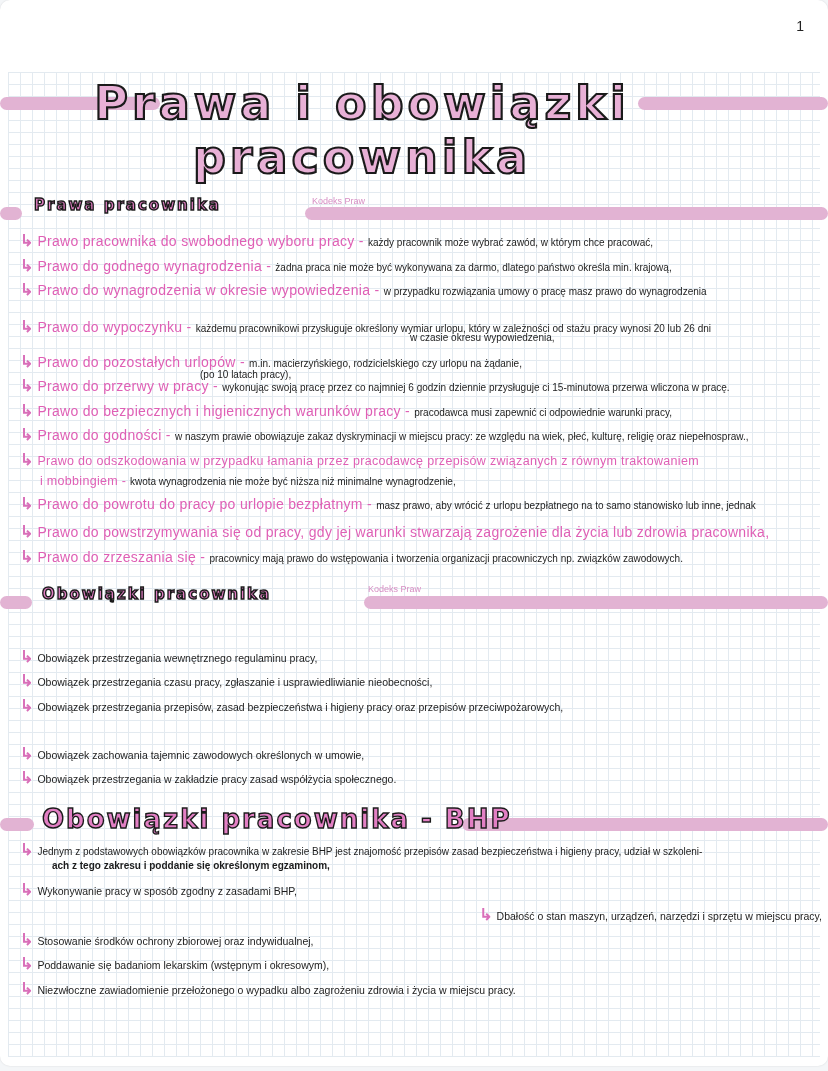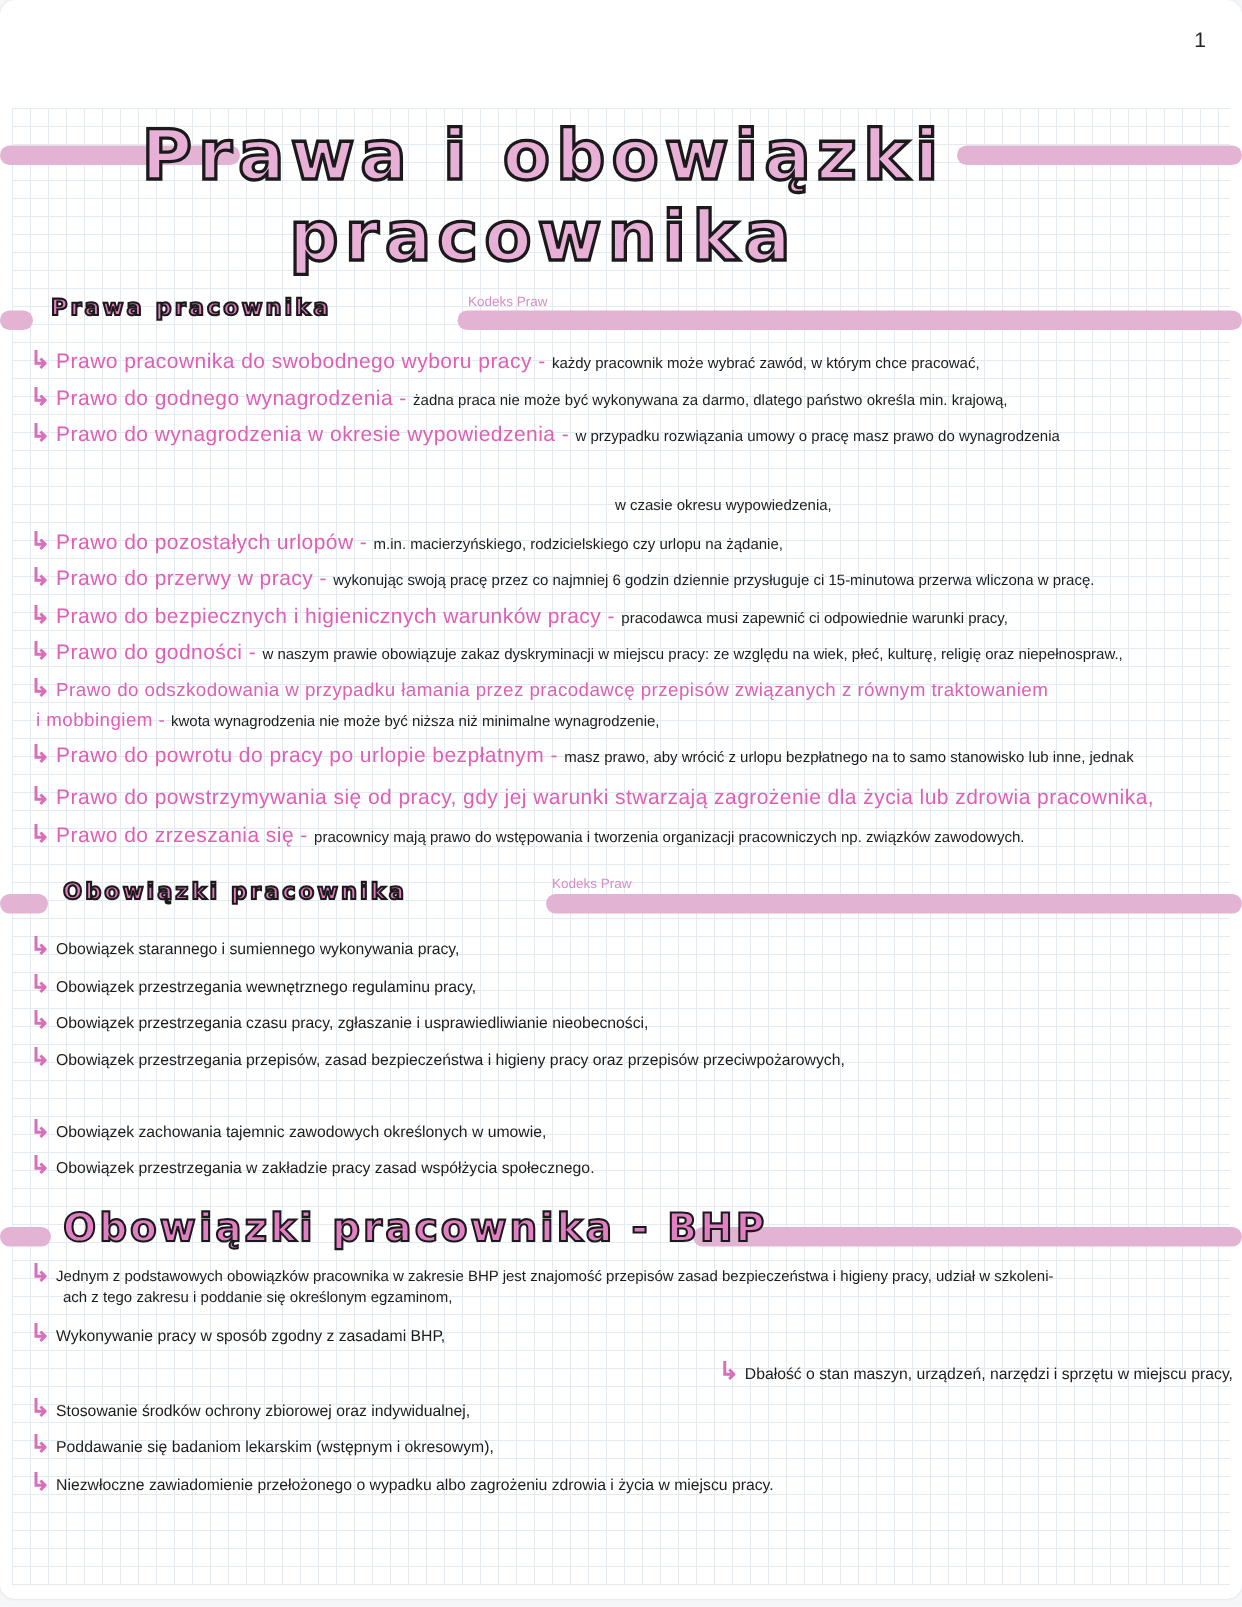--- a/index.html
+++ b/index.html
@@ -70,64 +70,67 @@
   <div class="item" style="top:231px;">
     <span class="arrow">↳</span><span class="term">Prawo pracownika do swobodnego wyboru pracy</span><span class="term"> - </span><span class="desc">każdy pracownik może wybrać zawód, w którym chce pracować,</span>
   </div>
   <div class="item" style="top:256px;">
     <span class="arrow">↳</span><span class="term">Prawo do godnego wynagrodzenia</span><span class="term"> - </span><span class="desc">żadna praca nie może być wykonywana za darmo, dlatego państwo określa min. krajową,</span>
   </div>
   <div class="item" style="top:280px;">
     <span class="arrow">↳</span><span class="term">Prawo do wynagrodzenia w okresie wypowiedzenia</span><span class="term"> - </span><span class="desc">w przypadku rozwiązania umowy o pracę masz prawo do wynagrodzenia</span>
     <span class="desc cont" style="padding-left:390px;">w czasie okresu wypowiedzenia,</span>
   </div>
+  <div class="item" style="top:317px;">
+    <span class="arrow">↳</span><span class="term">Prawo do wypoczynku</span><span class="term"> - </span><span class="desc">każdemu pracownikowi przysługuje określony wymiar urlopu, który w zależności od stażu pracy wynosi 20 lub 26 dni</span>
+    <span class="desc cont" style="padding-left:180px;">(po 10 latach pracy),</span>
+  </div>
   <div class="item" style="top:352px;">
     <span class="arrow">↳</span><span class="term">Prawo do pozostałych urlopów</span><span class="term"> - </span><span class="desc">m.in. macierzyńskiego, rodzicielskiego czy urlopu na żądanie,</span>
   </div>
   <div class="item" style="top:376px;">
     <span class="arrow">↳</span><span class="term">Prawo do przerwy w pracy</span><span class="term"> - </span><span class="desc">wykonując swoją pracę przez co najmniej 6 godzin dziennie przysługuje ci 15-minutowa przerwa wliczona w pracę.</span>
   </div>
   <div class="item" style="top:401px;">
     <span class="arrow">↳</span><span class="term">Prawo do bezpiecznych i higienicznych warunków pracy</span><span class="term"> - </span><span class="desc">pracodawca musi zapewnić ci odpowiednie warunki pracy,</span>
   </div>
   <div class="item" style="top:425px;">
     <span class="arrow">↳</span><span class="term">Prawo do godności</span><span class="term"> - </span><span class="desc">w naszym prawie obowiązuje zakaz dyskryminacji w miejscu pracy: ze względu na wiek, płeć, kulturę, religię oraz niepełnospraw.,</span>
   </div>
   <div class="item" style="top:450px;">
     <span class="arrow">↳</span><span class="term" style="font-size:12.5px;">Prawo do odszkodowania w przypadku łamania przez pracodawcę przepisów związanych z równym traktowaniem</span>
-    <span class="cont" style="padding-left:4px;"><span class="term" style="font-size:12.5px;">i mobbingiem</span><span class="term" style="font-size:12.5px;"> - </span><span class="desc">kwota wynagrodzenia nie może być niższa niż minimalne wynagrodzenie,</span></span>
+    <span class="cont" style="padding-left:20px;"><span class="term" style="font-size:12.5px;">i mobbingiem</span><span class="term" style="font-size:12.5px;"> - </span><span class="desc">kwota wynagrodzenia nie może być niższa niż minimalne wynagrodzenie,</span></span>
   </div>
   <div class="item" style="top:494px;">
     <span class="arrow">↳</span><span class="term">Prawo do powrotu do pracy po urlopie bezpłatnym</span><span class="term"> - </span><span class="desc">masz prawo, aby wrócić z urlopu bezpłatnego na to samo stanowisko lub inne, jednak</span>
   </div>
   <div class="item" style="top:522px;">
     <span class="arrow">↳</span><span class="term">Prawo do powstrzymywania się od pracy, gdy jej warunki stwarzają zagrożenie dla życia lub zdrowia pracownika,</span>
   </div>
   <div class="item" style="top:547px;">
     <span class="arrow">↳</span><span class="term">Prawo do zrzeszania się</span><span class="term"> - </span><span class="desc">pracownicy mają prawo do wstępowania i tworzenia organizacji pracowniczych np. związków zawodowych.</span>
   </div>
 
   <div class="band" style="left:0; top:596px; width:32px;"></div>
   <div class="band" style="left:364px; top:596px; width:464px;"></div>
   <div class="bubble-title section-title" style="left:42px; top:585px;">Obowiązki pracownika</div>
   <div class="kodeks" style="left:368px; top:584px;">Kodeks Praw</div>
 
-  <div class="item" style="top:622px;"><span class="arrow">↳</span><span class="ob">Obowiązek starannego i sumiennego wykonywania pracy,</span></div>
   <div class="item" style="top:647px;"><span class="arrow">↳</span><span class="ob">Obowiązek przestrzegania wewnętrznego regulaminu pracy,</span></div>
   <div class="item" style="top:671px;"><span class="arrow">↳</span><span class="ob">Obowiązek przestrzegania czasu pracy, zgłaszanie i usprawiedliwianie nieobecności,</span></div>
   <div class="item" style="top:696px;"><span class="arrow">↳</span><span class="ob">Obowiązek przestrzegania przepisów, zasad bezpieczeństwa i higieny pracy oraz przepisów przeciwpożarowych,</span></div>
   <div class="item" style="top:744px;"><span class="arrow">↳</span><span class="ob">Obowiązek zachowania tajemnic zawodowych określonych w umowie,</span></div>
   <div class="item" style="top:768px;"><span class="arrow">↳</span><span class="ob">Obowiązek przestrzegania w zakładzie pracy zasad współżycia społecznego.</span></div>
 
   <div class="band" style="left:0; top:818px; width:34px;"></div>
   <div class="band" style="left:462px; top:818px; width:366px;"></div>
   <div class="bubble-title section-title" style="left:42px; top:804px; font-size:26px;">Obowiązki pracownika - BHP</div>
 
   <div class="item" style="top:840px;">
     <span class="arrow">↳</span><span class="ob" style="font-size:10px;">Jednym z podstawowych obowiązków pracownika w zakresie BHP jest znajomość przepisów zasad bezpieczeństwa i higieny pracy, udział w szkoleni-</span>
-    <span class="ob cont" style="padding-left:22px; font-size:10px;">ach z tego zakresu i poddanie się określonym egzaminom,</span>
+    <span class="ob cont" style="padding-left:32px; font-size:10px;font-weight:bold;">ach z tego zakresu i poddanie się określonym egzaminom,</span>
   </div>
   <div class="item" style="top:880px;"><span class="arrow">↳</span><span class="ob">Wykonywanie pracy w sposób zgodny z zasadami BHP,</span></div>
   <div class="item" style="top:905px;text-align:right;"><span class="arrow">↳</span><span class="ob">Dbałość o stan maszyn, urządzeń, narzędzi i sprzętu w miejscu pracy,</span></div>
   <div class="item" style="top:930px;"><span class="arrow">↳</span><span class="ob">Stosowanie środków ochrony zbiorowej oraz indywidualnej,</span></div>
   <div class="item" style="top:954px;"><span class="arrow">↳</span><span class="ob">Poddawanie się badaniom lekarskim (wstępnym i okresowym),</span></div>
   <div class="item" style="top:979px;"><span class="arrow">↳</span><span class="ob">Niezwłoczne zawiadomienie przełożonego o wypadku albo zagrożeniu zdrowia i życia w miejscu pracy.</span></div>
 </div>
 
 </body></html>

